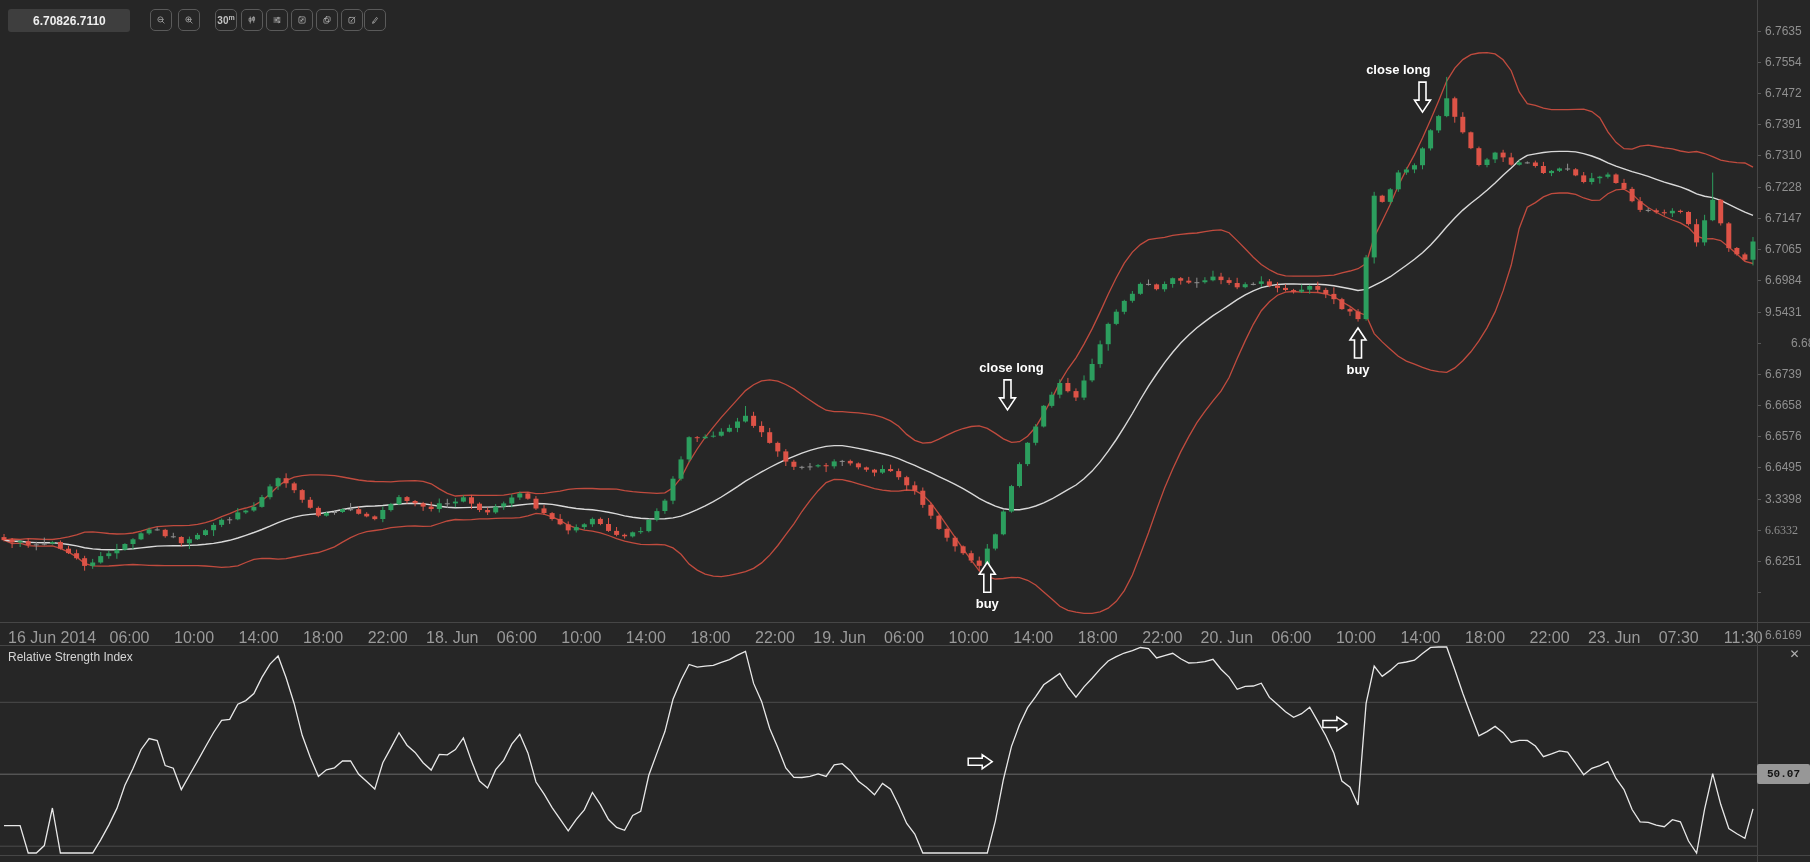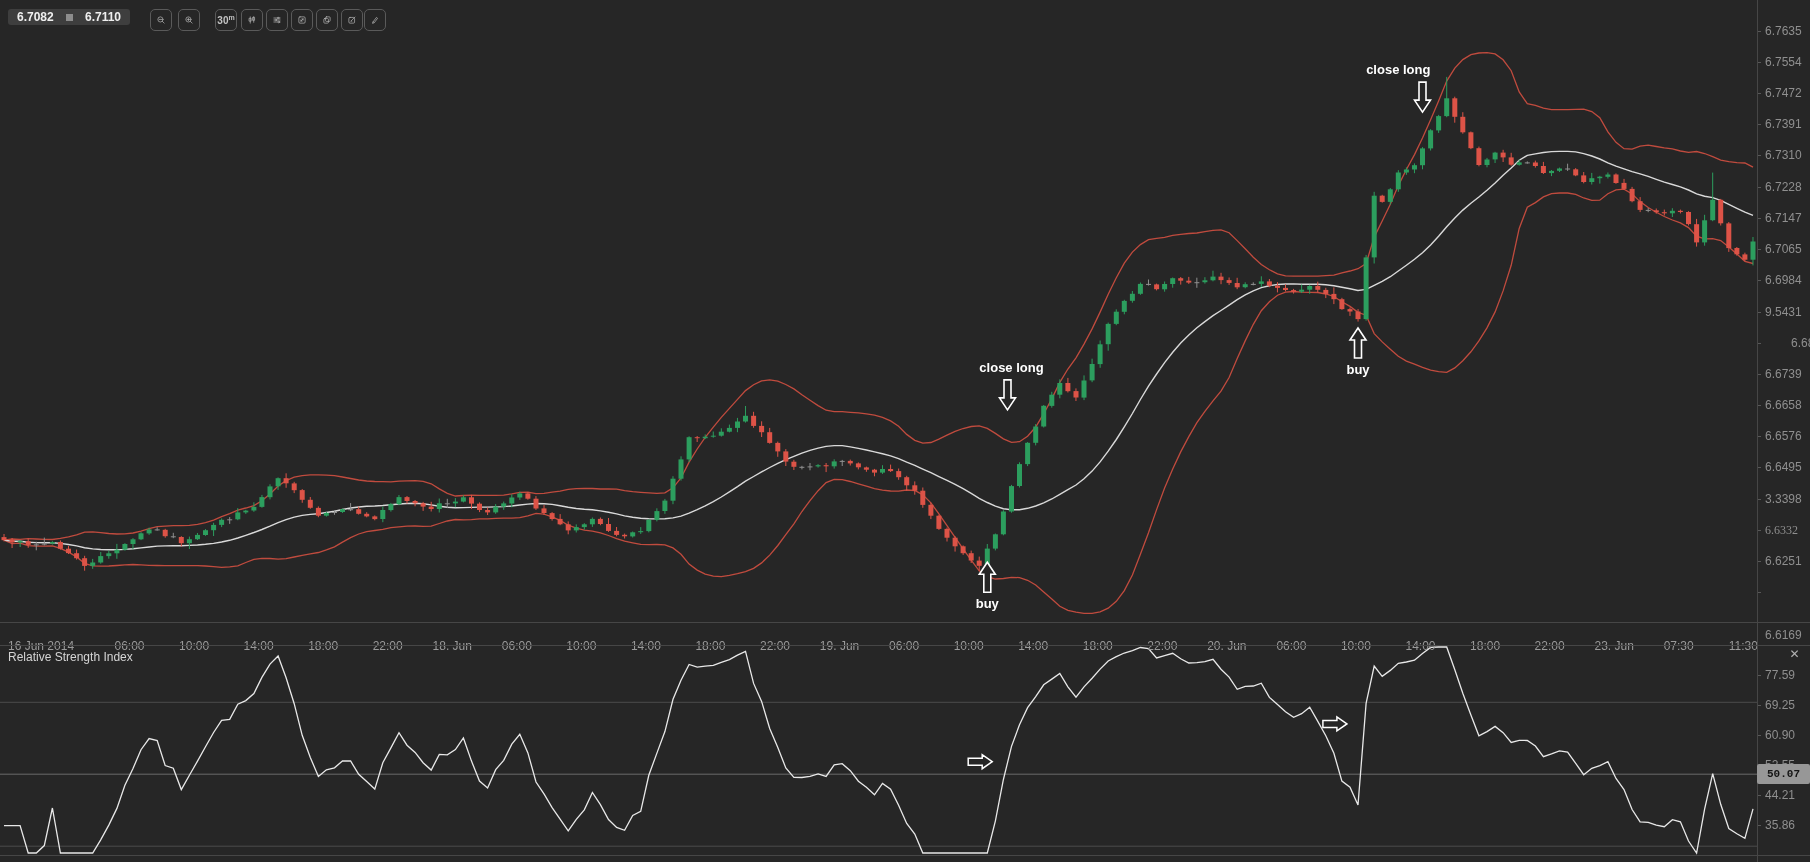--- a/index.html
+++ b/index.html
@@ -9,27 +9,27 @@
   #main-svg{position:absolute;left:0;top:0}
   #rsi-svg{position:absolute;left:0;top:645px}
   .hline{position:absolute;left:0;width:1810px;height:1px;background:var(--separator,#464646)}
   .vline{position:absolute;width:1px;background:var(--separator,#464646)}
   #price-axis{position:absolute;left:1757px;top:0;width:53px;height:622px}
   #rsi-axis{position:absolute;left:1757px;top:645px;width:53px;height:210px}
   #time-axis{position:absolute;left:0;top:623px;width:1757px;height:22px}
   .axis-label{position:absolute;left:8px;color:var(--axis_text,#8f8f8f);font-size:12px;
               transform:translateY(-50%);white-space:nowrap}
   .tick{position:absolute;left:0;width:4px;height:1px;background:#575757}
-  .time-label{position:absolute;top:12px;color:#9a9a9a;font-size:12px;line-height:22px;
+  .time-label{position:absolute;top:4px;color:#9a9a9a;font-size:16px;line-height:22px;
               transform:translateX(-50%);white-space:nowrap}
   .time-label.first{transform:none}
   #toolbar{position:absolute;left:8px;top:9px;width:420px;height:24px;z-index:6}
-  #price-box{position:absolute;left:0;top:0;width:122px;height:16px;background:#3e3e3e;
+  #price-box{position:absolute;left:0;top:0;width:122px;height:23px;background:#3e3e3e;
              border-radius:3px;display:flex;align-items:center;justify-content:space-between;
-             padding:0 9px;box-sizing:border-box}
+             padding:0 25px;box-sizing:border-box}
   .quote{color:#efefef;font-size:12px;font-weight:bold}
   #spread-square{width:7px;height:7px;background:#8d8d8d}
   .tbtn{position:absolute;top:0;width:22px;height:22px;border:1px solid #5a5a5a;border-radius:5px;
         box-sizing:border-box;display:flex;align-items:center;justify-content:center;
         color:#b8b8b8;background:transparent;cursor:pointer}
   .tbtn svg{stroke:#b8b8b8;fill:none;stroke-width:1.2;stroke-linecap:round;stroke-linejoin:round}
   .tf{color:#c3c3c3;font-size:10px;font-weight:bold;line-height:10px}
   .tf sup{font-size:7px}
   #rsi-title{position:absolute;left:8px;top:650px;color:#d5d5d5;font-size:12px;z-index:4}
   #rsi-close{position:absolute;left:1786px;top:646px;width:17px;height:16px;color:#b3b3b3;
@@ -573,34 +573,20 @@
       <div class="time-label" style="left: 1226.85px;">20. Jun</div>
       <div class="time-label" style="left: 1291.4px;">06:00</div>
       <div class="time-label" style="left: 1355.95px;">10:00</div>
       <div class="time-label" style="left: 1420.5px;">14:00</div>
       <div class="time-label" style="left: 1485.05px;">18:00</div>
       <div class="time-label" style="left: 1549.6px;">22:00</div>
       <div class="time-label" style="left: 1614.15px;">23. Jun</div>
       <div class="time-label" style="left: 1678.7px;">07:30</div>
       <div class="time-label" style="left: 1743.25px;">11:30</div>
     </div>
-  <div id="rsi-axis">
-      <div class="tick" style="top: 30px;"></div>
-      <div class="axis-label" style="top: 30px;">77.59</div>
-      <div class="tick" style="top: 60px;"></div>
-      <div class="axis-label" style="top: 60px;">69.25</div>
-      <div class="tick" style="top: 90.036px;"></div>
-      <div class="axis-label" style="top: 90.036px;">60.90</div>
-      <div class="tick" style="top: 120.072px;"></div>
-      <div class="axis-label" style="top: 120.072px;">52.55</div>
-      <div class="tick" style="top: 150.072px;"></div>
-      <div class="axis-label" style="top: 150.072px;">44.21</div>
-      <div class="tick" style="top: 180.108px;"></div>
-      <div class="axis-label" style="top: 180.108px;">35.86</div>
-    </div>
 
   <div class="hline" style="top:622px"></div>
   <div class="hline" style="top:645px"></div>
   <div class="hline" style="top:855px"></div>
   <div class="vline" style="left:1757px;top:0;height:862px"></div>
 
   <div id="toolbar">
     <div id="price-box">
       <span class="quote">6.7082</span>
       <span id="spread-square"></span>

